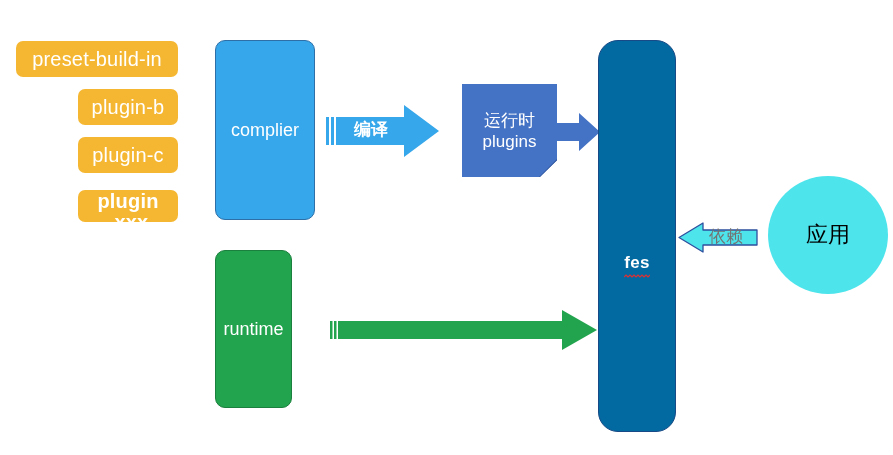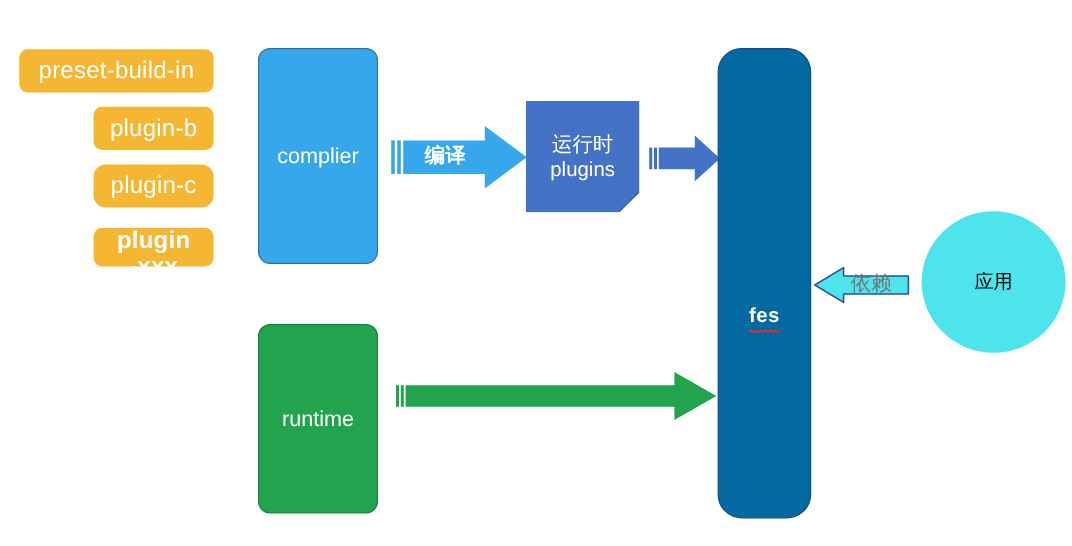--- a/index.html
+++ b/index.html
@@ -84,20 +84,21 @@
   .box-plugins {
     position: absolute;
     background: #4472C4;
     color: #fff;
     font-size: 17px;
     line-height: 21px;
     display: flex;
     align-items: center;
     justify-content: center;
     clip-path: polygon(0 0, 100% 0, 100% 82%, 82% 100%, 0 100%);
+    margin-left: 24px;
   }
   .fold {
     position: absolute;
     right: 0;
     bottom: 0;
     width: 18px;
     height: 18px;
     background: #31559B;
     clip-path: polygon(100% 0, 100% 100%, 0 100%);
   }
@@ -121,49 +122,49 @@
 
   
   .ellipse {
     position: absolute;
     border-radius: 50%;
     background: #4DE4EC;
     display: flex;
     align-items: center;
     justify-content: center;
     color: #000000;
-    font-size: 16px;
+    font-size: 22px;
   }
 </style>
 </head>
 <body>
 
 <div id="canvas">
 
   <div class="node chip chip-wrap" style="left:16px; top:41px; width:162px; height:36px;">
     <span>preset-build-in</span>
   </div>
 
   <div class="node chip chip-wrap" style="left:78px; top:89px; width:100px; height:36px;">
     <span>plugin-b</span>
   </div>
 
-  <div class="node chip chip-wrap" style="left:78px; top:137px; width:100px; height:36px;border-radius:10px;">
+  <div class="node chip chip-wrap" style="left:78px; top:137px; width:100px; height:36px;">
     <span>plugin-c</span>
   </div>
 
   <div class="node chip chip-wrap" style="left:78px; top:190px; width:100px; height:32px; align-items:flex-start; padding-top:1px;">
     <span style="display:block; width:62px; word-break:break-all;font-weight:bold;">plugin-xxx</span>
   </div>
 
   <div class="node bigbox box-complier" style="left:215px; top:40px; width:100px; height:180px;">
     <span>complier</span>
   </div>
 
-  <div class="node bigbox box-runtime" style="left:215px; top:250px; width:100px; height:158px;margin-top:20px;">
+  <div class="node bigbox box-runtime" style="left:215px; top:250px; width:77px; height:158px;">
     <span>runtime</span>
   </div>
 
   <svg class="arrow-svg" style="left:326px; top:103px;" width="114" height="56" viewBox="0 0 114 56">
     <rect x="0" y="14" width="3" height="28" fill="#36A7EA"></rect>
     <rect x="5" y="14" width="3" height="28" fill="#36A7EA"></rect>
     <path d="M10,14 L78,14 L78,2 L113,28 L78,54 L78,42 L10,42 Z" fill="#36A7EA"></path>
   </svg>
   <div class="arrow-text white" style="left:336px; top:117px; width:70px; height:26px;font-weight:bold;">编译</div>
 

